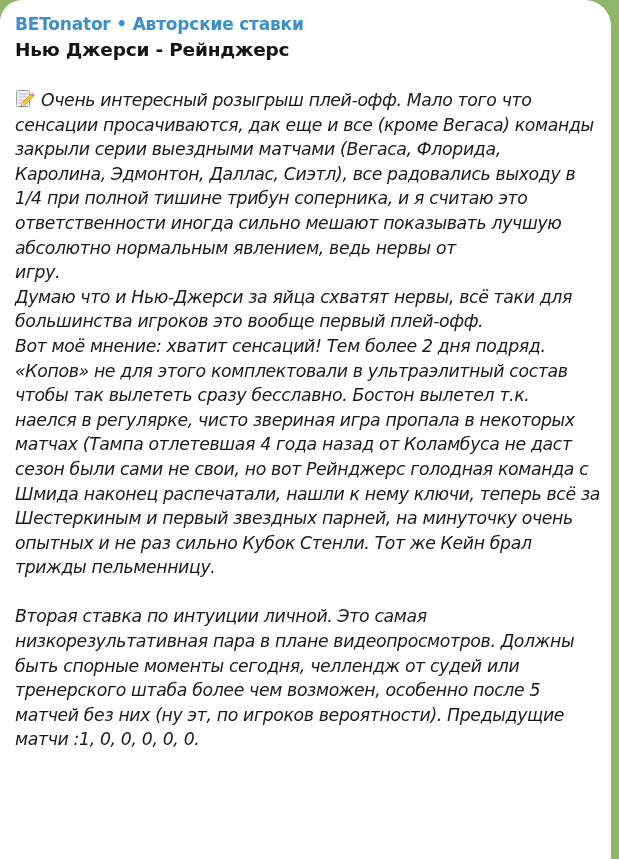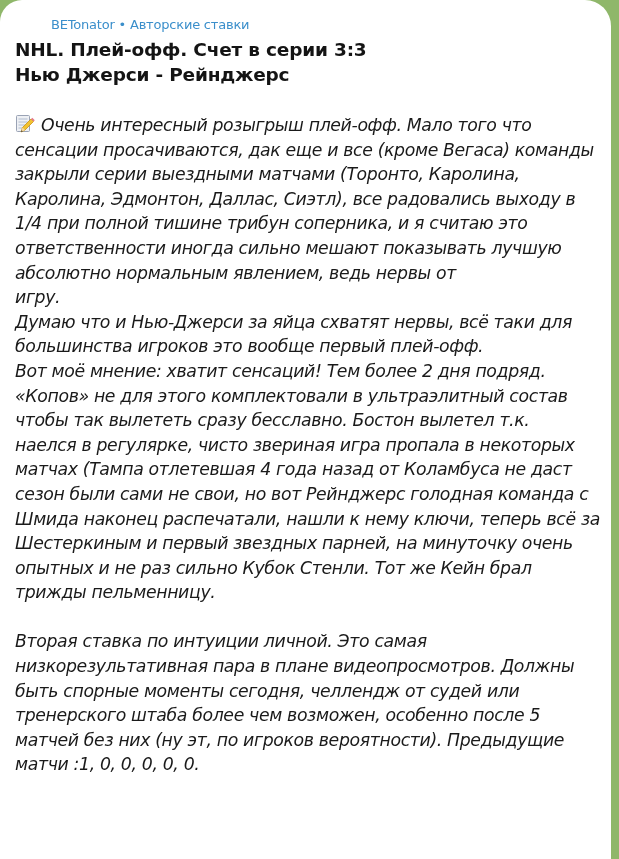--- a/index.html
+++ b/index.html
@@ -20,26 +20,25 @@
     top: 0;
     width: 611px;
     height: 880px;
     background: #ffffff;
     border-radius: 22px 26px 0 0;
     box-sizing: border-box;
     padding: 12px 0 0 15px;
   }
   .channel {
     color: #3b8fcb;
-    font-size: 13px;
-    font-weight: 400;
+    font-size: 17px;
+    font-weight: 700;
     line-height: 25px;
     white-space: nowrap;
     letter-spacing: -0.2px;
-    margin-left: 36px;
   }
   .header-line {
     color: #141414;
     font-size: 18.5px;
     font-weight: 600;
     line-height: 25px;
     white-space: nowrap;
     letter-spacing: -0.2px;
   }
   .body-text {
@@ -62,37 +61,36 @@
     margin-right: 6px;
     vertical-align: -3px;
     position: relative;
   }
 </style>
 </head>
 <body>
 
 <div class="bubble">
   <div class="channel">BETonator • Авторские ставки</div>
-  <div class="header-line">NHL. Плей-офф. Счет в серии 3:3</div>
   <div class="header-line">Нью Джерси - Рейнджерс</div>
 
   <div class="body-text">
     <span class="line"><span class="memo-icon"><svg width="20" height="20" viewBox="0 0 20 20">
             <rect x="1.5" y="1.5" width="13" height="16" rx="1" fill="#eef0f4" stroke="#9aa3b5" stroke-width="1"></rect>
             <line x1="3.5" y1="5" x2="12.5" y2="5" stroke="#a9b7cc" stroke-width="0.9"></line>
             <line x1="3.5" y1="8" x2="12.5" y2="8" stroke="#a9b7cc" stroke-width="0.9"></line>
             <line x1="3.5" y1="11" x2="10" y2="11" stroke="#a9b7cc" stroke-width="0.9"></line>
             <line x1="3.5" y1="14" x2="8" y2="14" stroke="#a9b7cc" stroke-width="0.9"></line>
             <path d="M6 18 L7.5 13.5 L16 5 L18.5 7.5 L10 16 Z" fill="#f2c230" stroke="#c99214" stroke-width="0.8"></path>
             <path d="M16 5 L17.3 3.7 L19.8 6.2 L18.5 7.5 Z" fill="#e57a8c"></path>
             <path d="M6 18 L7.5 13.5 L10 16 Z" fill="#f3d9a8"></path>
             <path d="M6 18 L6.6 16.2 L7.8 17.4 Z" fill="#333"></path>
           </svg></span><span>Очень интересный розыгрыш плей-офф. Мало того что</span></span>
     <span class="line">сенсации просачиваются, дак еще и все (кроме Вегаса) команды</span>
-    <span class="line">закрыли серии выездными матчами (Торонто, Каролина,</span>
+    <span class="line">закрыли серии выездными матчами (Вегаса, Флорида,</span>
     <span class="line">Каролина, Эдмонтон, Даллас, Сиэтл), все радовались выходу в</span>
     <span class="line">1/4 при полной тишине трибун соперника, и я считаю это</span>
     <span class="line">ответственности иногда сильно мешают показывать лучшую</span>
     <span class="line">абсолютно нормальным явлением, ведь нервы от</span>
     <span class="line">игру.</span>
     <span class="line">Думаю  что и Нью-Джерси за яйца схватят нервы, всё таки для</span>
     <span class="line">большинства игроков это вообще первый плей-офф.</span>
     <span class="line">Вот моё мнение: хватит сенсаций! Тем более 2 дня подряд.</span>
     <span class="line">«Копов» не для этого комплектовали в ультраэлитный состав</span>
     <span class="line">чтобы так вылететь сразу бесславно. Бостон вылетел т.к.</span>

